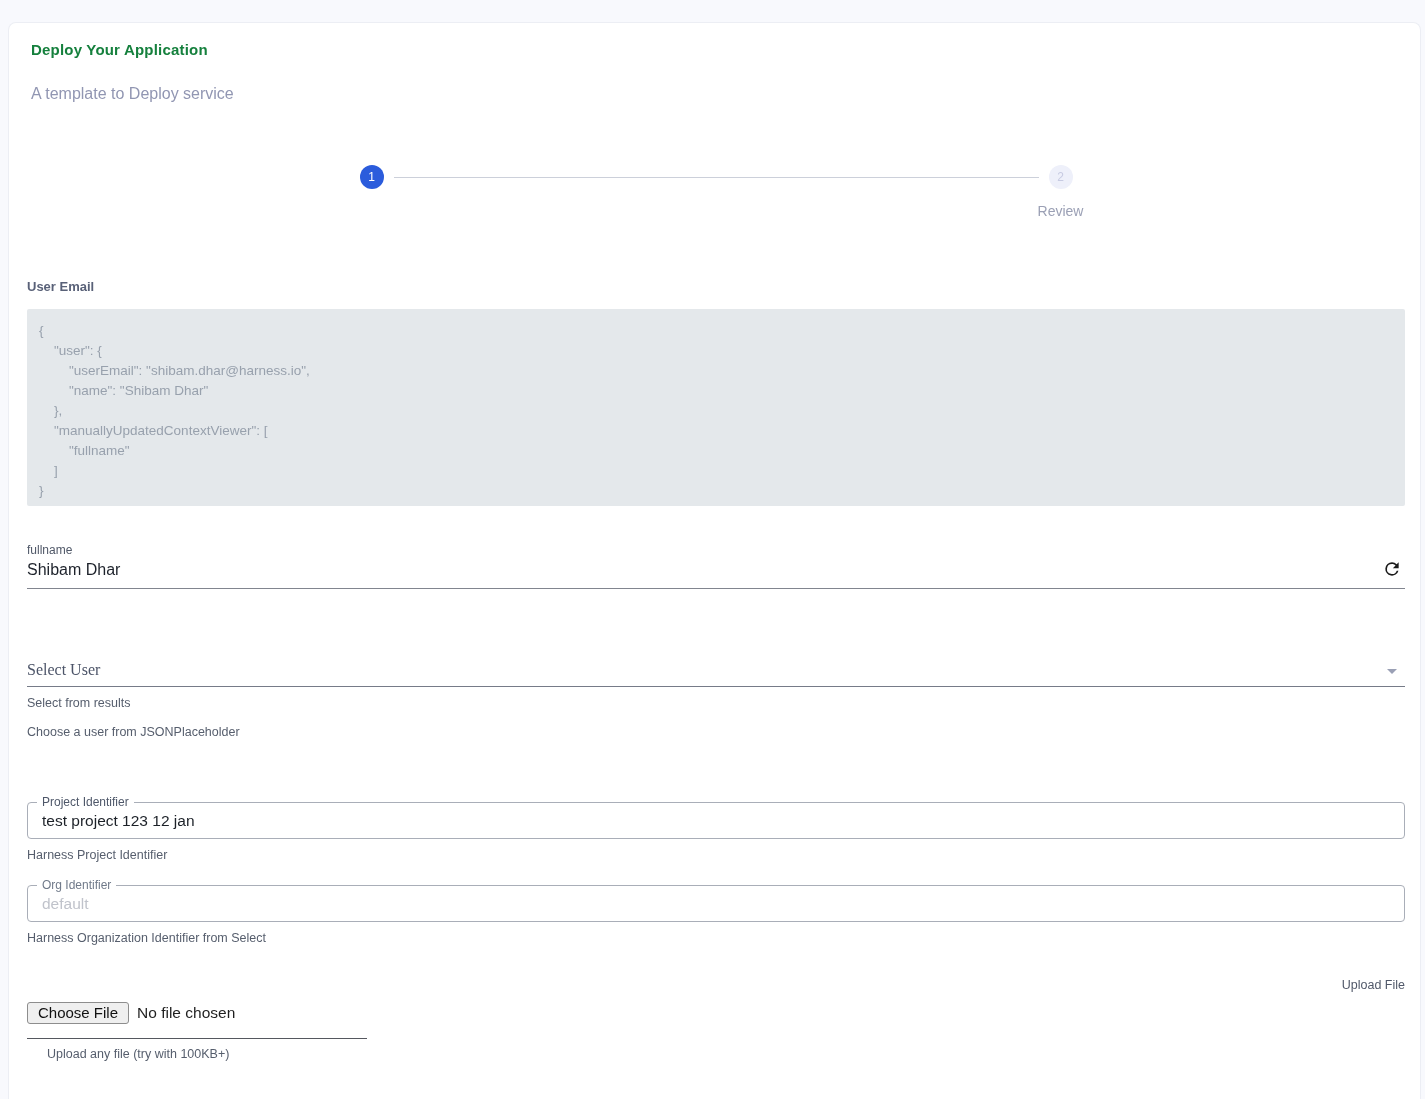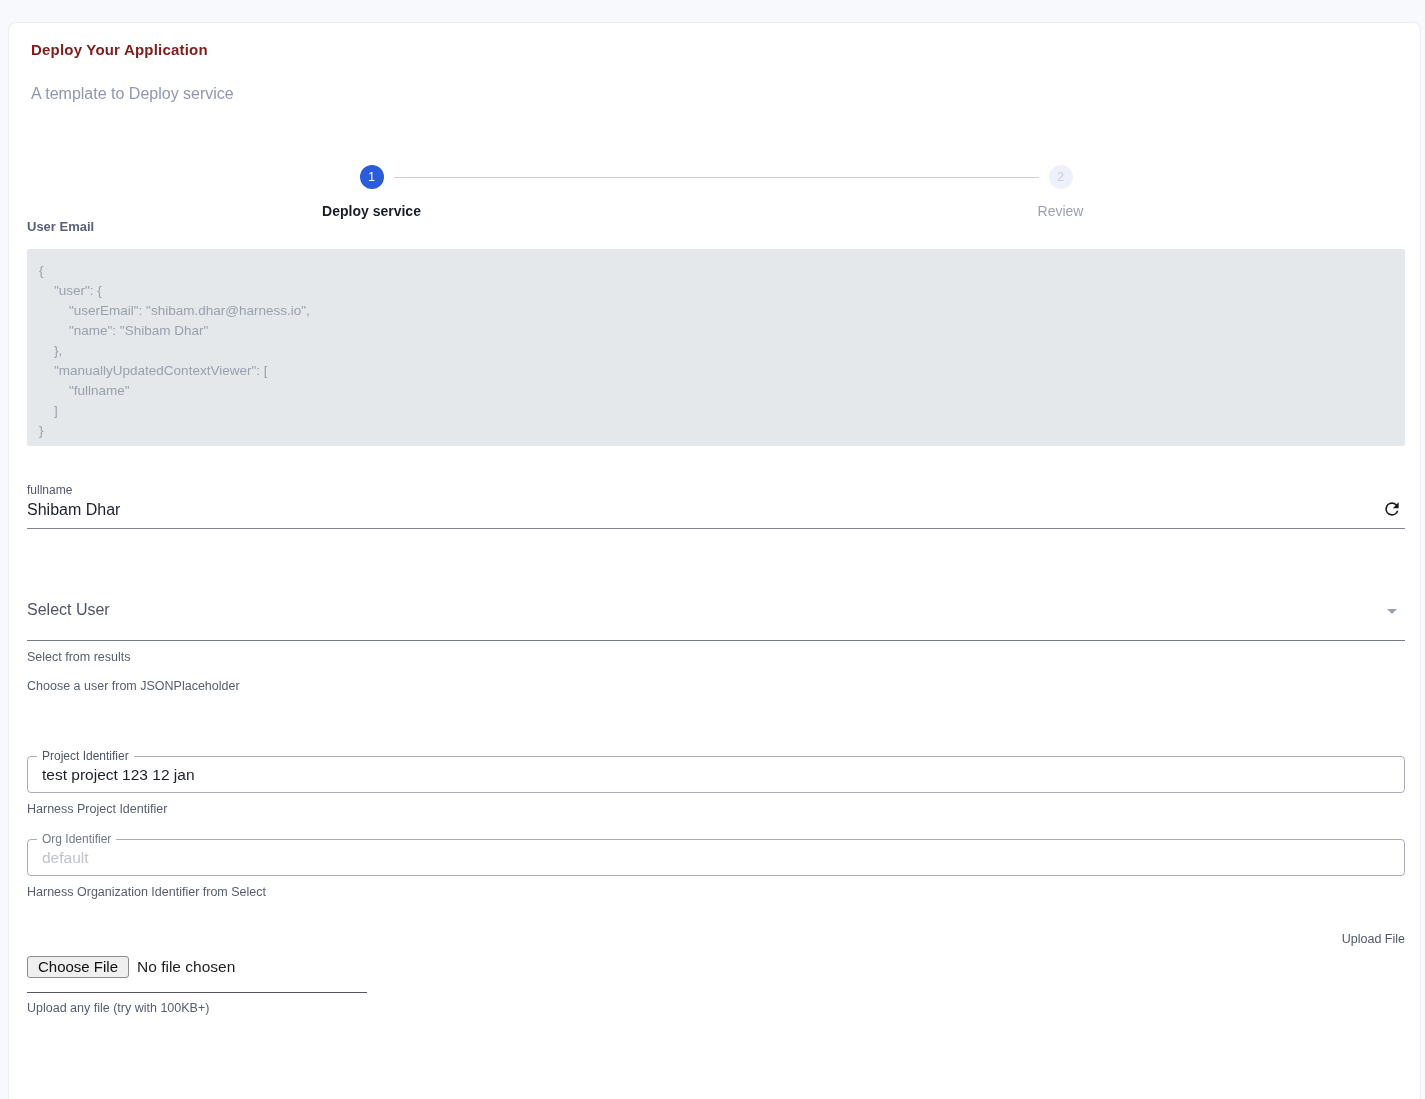--- a/index.html
+++ b/index.html
@@ -15,21 +15,21 @@
     border: 1px solid #eceef4;
     border-bottom: none;
     border-radius: 8px 8px 0 0;
     min-height: 1077px;
     padding: 0 15px 40px 18px;
   }
   .page-title {
     margin: 18px 0 0 4px;
     font-size: 15px;
     font-weight: 700;
-    color: #7f1d1d;
+    color: #15803d;
     letter-spacing: .2px;
   }
   .page-subtitle {
     margin: 27px 0 0 4px;
     font-size: 16px;
     color: #9196b2;
   }
   
   .stepper {
     display: flex;
@@ -60,20 +60,21 @@
     border-top: 1px solid #ccd0da;
   }
   .step-label {
     margin-top: 14px;
     font-size: 14px;
   }
   .step.active .step-label { color: #181d27; font-weight: 600; }
   .step.inactive .step-label { color: #9ba0b5; font-weight: 400; }
   
   .field-label {
+    margin-top: 60px;
     font-size: 13px;
     font-weight: 600;
     color: #596178;
   }
   .code-block {
     margin-top: 15px;
     background: #e4e8eb;
     border-radius: 2px;
     padding: 12px 12px 14px 12px;
     height: 197px;
@@ -112,22 +113,23 @@
     border: none;
     cursor: pointer;
     padding: 0;
   }
   .refresh-btn svg { width: 20px; height: 20px; fill: #1b1b1b; }
   
   .select-field {
     margin-top: 72px;
     position: relative;
     border-bottom: 1px solid #767b88;
-    padding: 0 26px 21px 0;
-    cursor: pointer;
+    padding: 0 26px 7px 0;
+    cursor: pointer;
+    font-family: Liberation Serif, serif;
   }
   .select-value { font-size: 16px; color: #4c5468; }
   .select-caret {
     position: absolute;
     right: 8px;
     top: 8px;
     width: 0; height: 0;
     border-left: 5px solid transparent;
     border-right: 5px solid transparent;
     border-top: 5px solid #9aa0b5;
@@ -204,34 +206,34 @@
   }
   .file-status {
     font-size: 15.5px;
     color: #1f1f1f;
     margin-left: 8px;
   }
   .upload-helper {
     margin-top: 8px;
     font-size: 12.5px;
     color: #565e6d;
+    margin-left: 20px;
   }
 </style>
 </head>
 <body>
 
 <div class="card">
 
   <div class="page-title">Deploy Your Application</div>
   <div class="page-subtitle">A template to Deploy service</div>
 
   <div class="stepper">
     <div class="step active">
       <div class="step-circle">1</div>
-      <div class="step-label">Deploy service</div>
     </div>
     <div class="step inactive">
       <div class="step-connector"></div>
       <div class="step-circle">2</div>
       <div class="step-label">Review</div>
     </div>
   </div>
 
   <div class="field-label">User Email</div>
   <div class="code-block">

